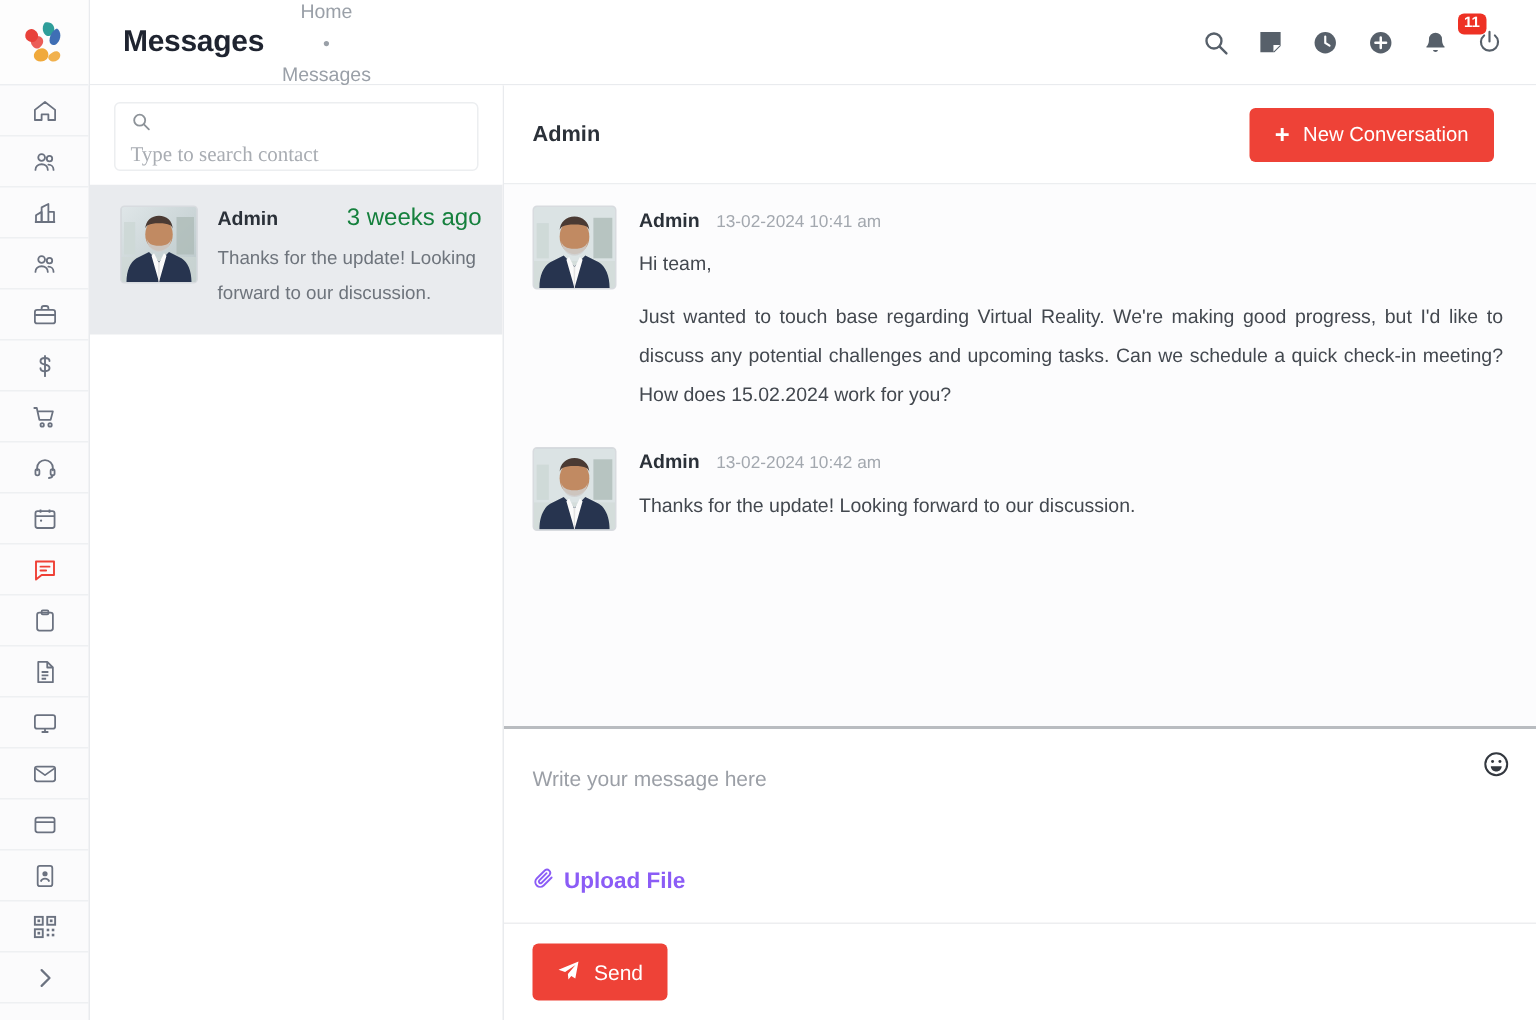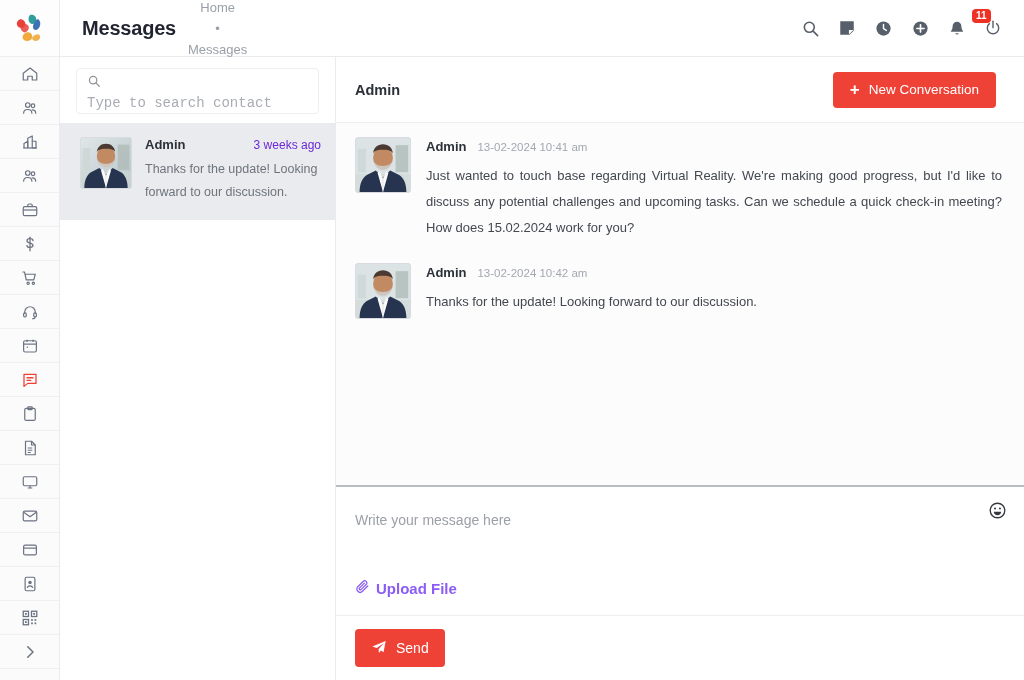--- a/index.html
+++ b/index.html
@@ -82,21 +82,21 @@
   .search-wrap { padding: 11px 16px 9px 16px; background:#fff; }
   .search-box {
     border: 1px solid #eceef0; border-radius: 4px;
     background: #fff;
     height: 46px; padding: 5px 10px 0 10px;
     position: relative;
   }
   .search-ico { color: #8d9399; margin-bottom: 1px; display:block; }
   .search-input {
     border: 0; outline: 0; width: 100%;
-    font-family: Liberation Mono, monospace;
+    font-family: Liberation Serif, serif;
     font-size: 14px; color: #4d7c0f;
     background: transparent;
     padding: 0; margin-top: -1px;
   }
   .search-input::placeholder { color: #a9adb3; }
 
   .contact-list { flex: 1 1 auto; overflow: hidden; }
   .contact-item {
     display: flex; gap: 13px;
     padding: 14px 14px 16px 20px;
@@ -108,21 +108,21 @@
     border-radius: 3px;
     overflow: hidden;
     border: 1px solid #d8dbdf;
     background: #cfd6da;
   }
   .avatar.lg { width: 56px; height: 56px; flex: 0 0 56px; }
   .avatar svg { display: block; width: 100%; height: 100%; }
   .contact-meta { flex: 1 1 auto; min-width: 0; }
   .contact-row1 { display: flex; align-items: baseline; }
   .contact-name { font-size: 13px; font-weight: bold; color: #2b3139; }
-  .contact-time { margin-left: auto; font-size: 12px; color: #6d28d9; white-space: nowrap; }
+  .contact-time { margin-left: auto; font-size: 16px; color: #15803d; white-space: nowrap; }
   .contact-preview {
     margin-top: 6px; font-size: 12.5px; color: #6e747c;
     line-height: 1.85;
   }
 
   
   .conversation {
     flex: 1 1 auto; display: flex; flex-direction: column;
     background: #fcfcfd; min-width: 0; min-height: 0;
   }
@@ -471,20 +471,21 @@
                 <path d="M22 36 L30 44 L38 36 L48 41 C53 44 56 51 56 60 H4 C4 51 7 44 12 41 Z" fill="#27344f"></path>
                 <path d="M26 37 L30 45 L34 37 L36 39 L30 60 L24 39 Z" fill="#fafafa"></path>
                 <path d="M29.3 44 L30.6 44 L30.2 60 H29.6 Z" fill="#e3e3e3"></path>
               </svg>
             </div>
             <div class="msg-body">
               <div class="msg-head">
                 <span class="msg-author">Admin</span>
                 <span class="msg-time">13-02-2024 10:41 am</span>
               </div>
+              <div class="msg-text nojustify">Hi team,</div>
               <div class="msg-text">Just wanted to touch base regarding Virtual Reality. We're making good progress, but I'd like to discuss any potential challenges and upcoming tasks. Can we schedule a quick check-in meeting? How does 15.02.2024 work for you?</div>
             </div>
           </div>
 
           <div class="msg">
             <div class="avatar lg">
               <svg viewBox="0 0 60 60" aria-hidden="true">
                 <rect width="60" height="60" fill="#dbe3e4"></rect>
                 <rect x="2" y="12" width="9" height="26" fill="#cdd8d6" opacity="0.9"></rect>
                 <rect x="44" y="8" width="14" height="30" fill="#aebcb8" opacity="0.8"></rect>

